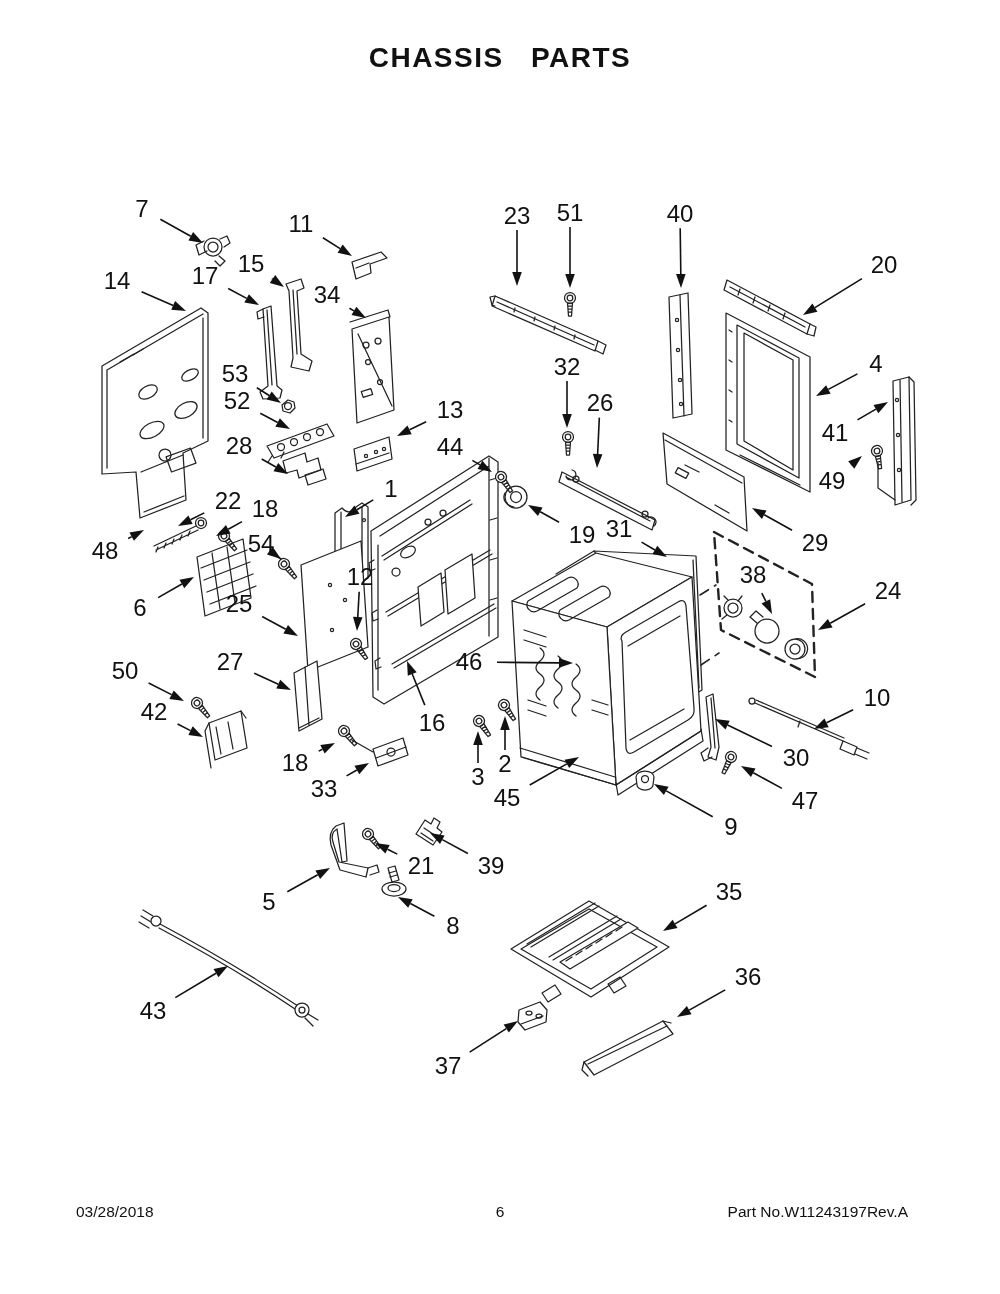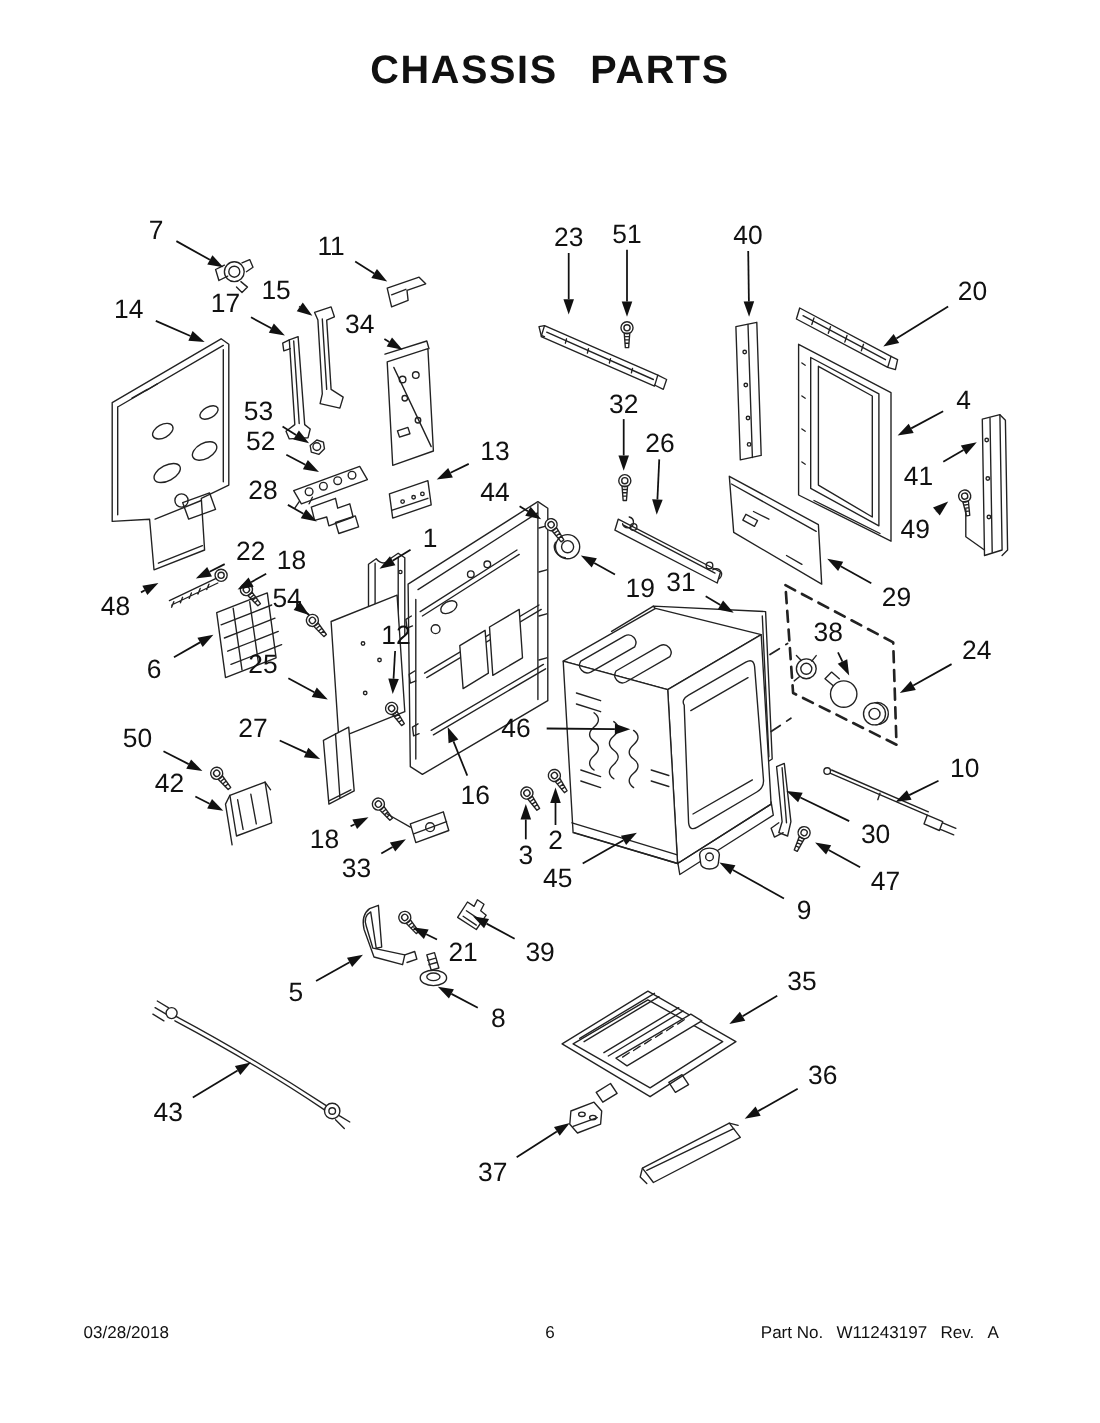--- a/index.html
+++ b/index.html
@@ -1,31 +1,31 @@
 <!DOCTYPE html>
 <html><head>
 <meta charset="utf-8">
 <style>
   html,body{margin:0;padding:0;background:#fff;}
   .page{position:relative;width:1000px;height:1294px;background:#fff;overflow:hidden;
         font-family:"Liberation Sans",sans-serif;color:#111;}
   .title{position:absolute;top:42px;left:0;width:100%;text-align:center;
-         font-size:36px;font-weight:bold;letter-spacing:1.5px;word-spacing:18px;color:#111;}
+         font-size:28px;font-weight:bold;letter-spacing:1.5px;word-spacing:18px;color:#111;}
   svg.diagram{position:absolute;left:0;top:0;}
   #parts{stroke:#222;stroke-width:1.25;fill:none;stroke-linejoin:round;stroke-linecap:round;}
   #parts .fw{fill:#fff;}
   #parts .dash{stroke-dasharray:10 7;stroke-width:2.4;}
   #callouts text{font-family:"Liberation Sans",sans-serif;font-size:24px;fill:#111;}
   #callouts line{stroke:#111;stroke-width:1.6;}
   #callouts polygon{fill:#111;stroke:none;}
   .footer{position:absolute;top:1203px;left:0;width:100%;font-size:15.5px;color:#111;}
   .footer .date{position:absolute;left:76px;}
   .footer .page-num{position:absolute;left:0;width:100%;text-align:center;}
   .footer .doc{position:absolute;right:92px;white-space:pre;}
-  .footer .doc span{margin-left:12px;}
+  .footer .doc span{margin-left:0;}
 </style>
 </head>
 <body>
 
 <div class="page">
 
   <div class="title">CHASSIS PARTS</div>
 
   <svg class="diagram" width="1000" height="1294" viewBox="0 0 1000 1294">
 

